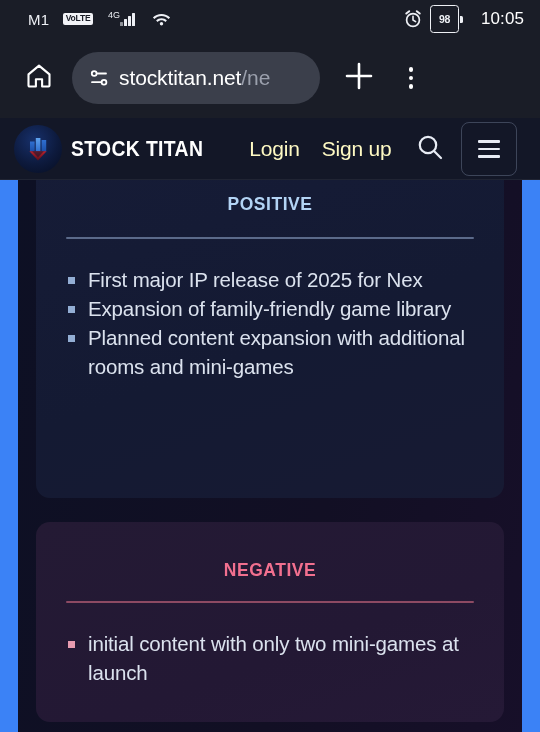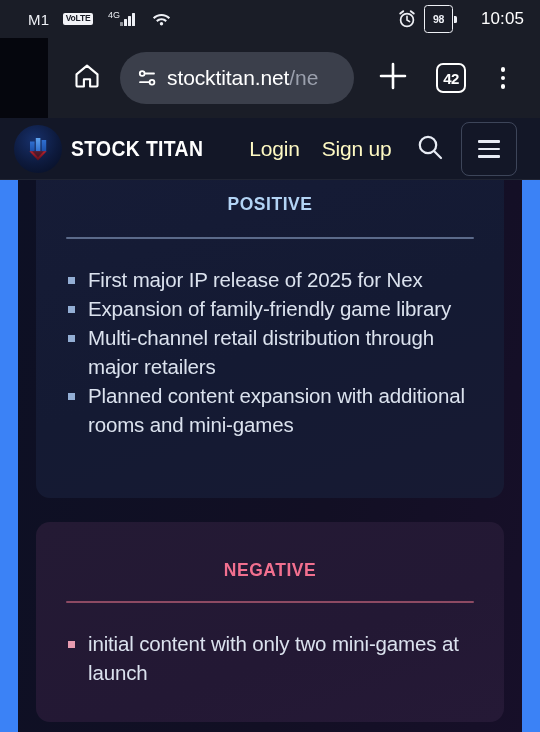--- a/index.html
+++ b/index.html
@@ -71,31 +71,30 @@
     align-items: center;
   }
   .batt-body {
     width: 29px; height: 28px;
     border: 1.6px solid #eef0f5;
     border-radius: 3.5px;
     display: flex; align-items: center; justify-content: center;
   }
   .batt-pct { font-size: 10.5px; font-weight: bold; color: #eef0f5; letter-spacing: -0.3px; }
   .batt-tip { width: 2.5px; height: 7px; background: #eef0f5; border-radius: 0 1.5px 1.5px 0; margin-left: 1.5px; }
-  .clock { font-size: 17px; color: #ffffff; letter-spacing: 0.1px; margin-left: 16px; }
+  .clock { font-size: 17px; color: #ffffff; letter-spacing: 0.1px; margin-left: 10px; }
 
   
   #browser-bar {
     height: 80px;
     background: #1a1d27;
     display: flex;
     align-items: center;
     padding: 0 14px 0 16px;
     gap: 0;
-    margin-left: 48px;
   }
   .home-btn {
     width: 46px; height: 46px;
     display: flex; align-items: center; justify-content: center;
     flex: 0 0 auto;
   }
   .omnibox {
     flex: 1 1 auto;
     height: 52px;
     background: #3b3f4b;
@@ -339,23 +338,20 @@
   </div>
 
   <div class="newtab-btn">
     <span>
       <svg width="34" height="34" viewBox="0 0 34 34">
         <path d="M17 5v24M5 17h24" stroke="#ffffff" stroke-width="2.6" stroke-linecap="round"></path>
       </svg>
     </span>
   </div>
 
-  <div class="tabcount-btn">
-    <span class="tabcount-box">42</span>
-  </div>
 
   <div class="menu-btn">
     <span class="dots">
         <span></span>
         <span></span>
         <span></span>
       </span>
   </div>
 </div>
 
@@ -408,21 +404,20 @@
 
 <div id="page-body">
   <div id="content-shell">
 
     <div class="card card-positive">
       <div class="card-title">Positive</div>
       <div class="card-rule"></div>
       <ul class="bullets">
         <li>First major IP release of 2025 for Nex</li>
         <li>Expansion of family-friendly game library</li>
-        <li>Multi-channel retail distribution through major retailers</li>
         <li>Planned content expansion with additional rooms and mini-games</li>
       </ul>
     </div>
 
     <div class="card card-negative">
       <div class="card-title">Negative</div>
       <div class="card-rule"></div>
       <ul class="bullets">
         <li>initial content with only two mini-games at launch</li>
       </ul>

